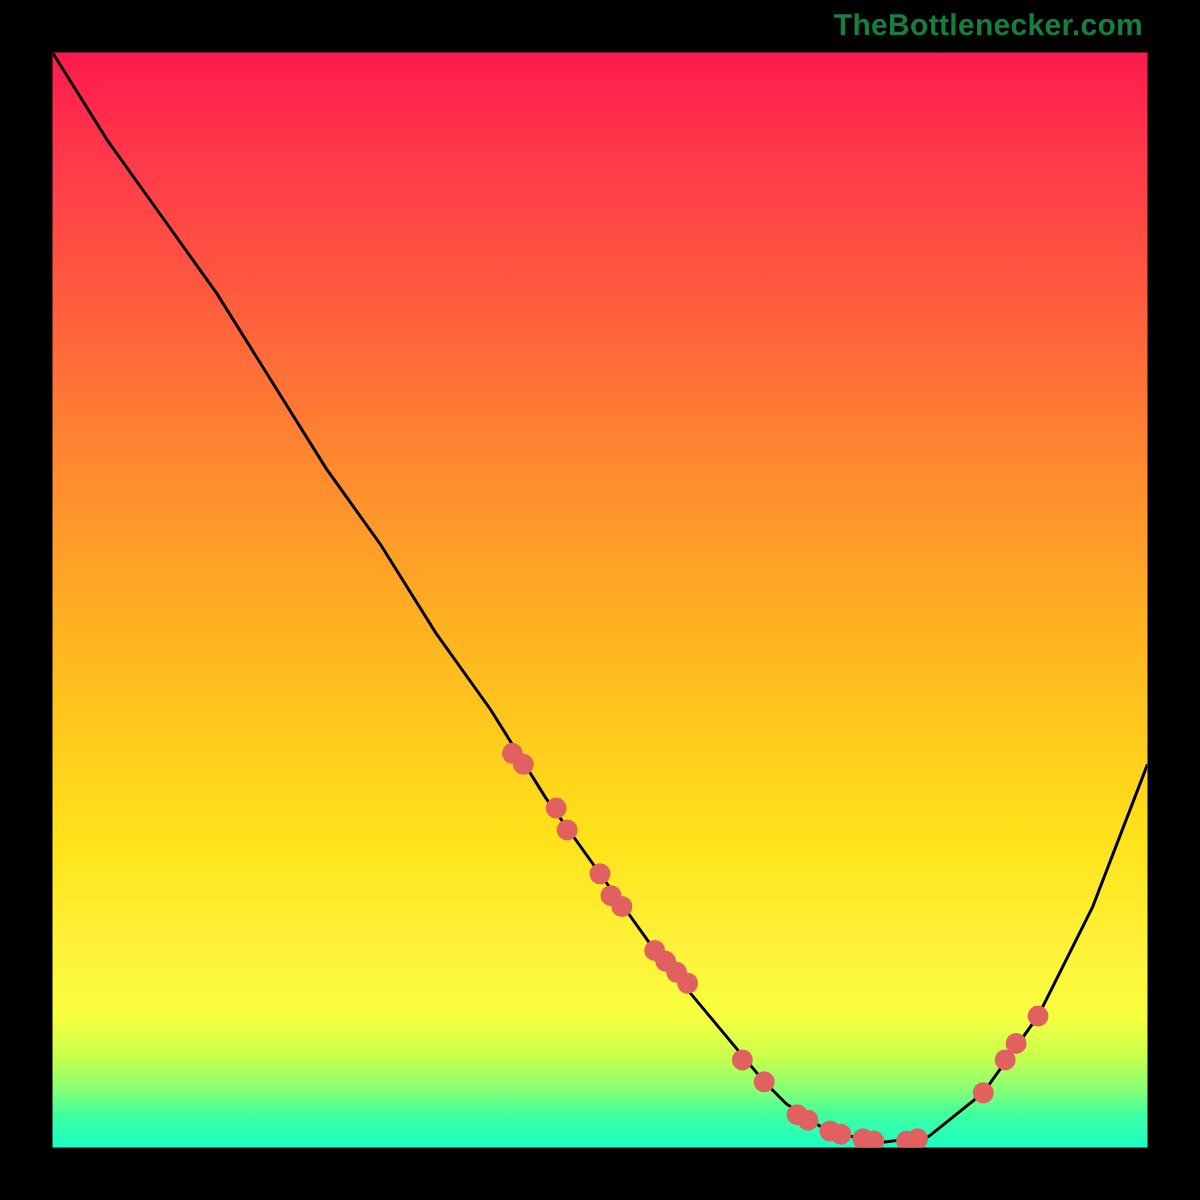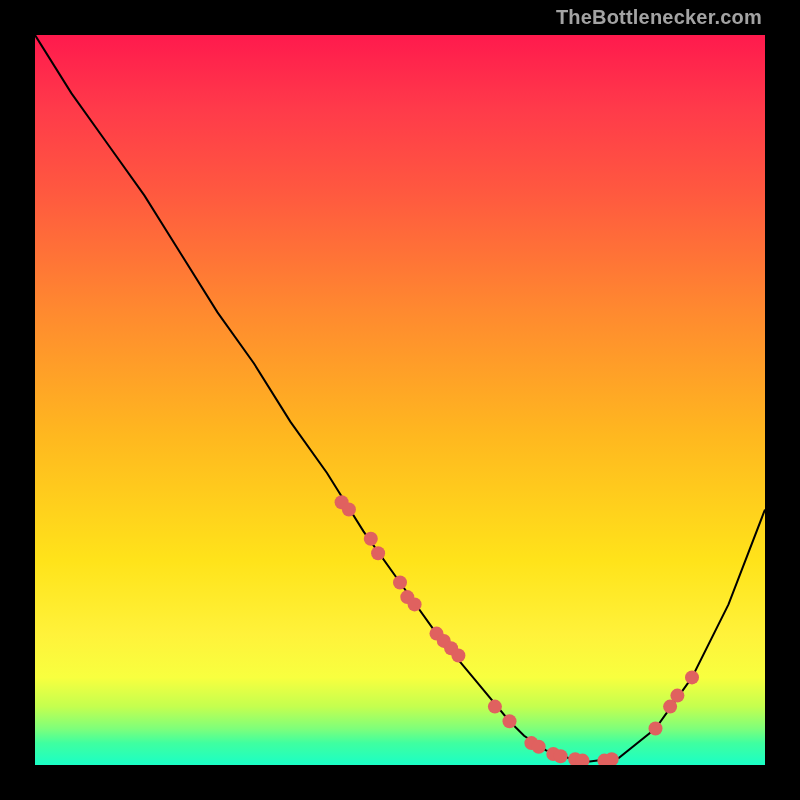--- a/index.html
+++ b/index.html
@@ -28,21 +28,21 @@
       #f8ff3f 88%,
       #c4ff4f 92%,
       #7fff7a 95%,
       #3fffa0 97%,
       #1affc6 100%);
   }
   .watermark {
     position: absolute;
     top: 6px;
     right: 38px;
-    color: #a3a3a3;
+    color: #15803d;
     font-size: 20px;
     font-weight: 600;
     letter-spacing: 0.2px;
   }
   svg {
     position: absolute;
     left: 0;
     top: 0;
   }
   .curve {

